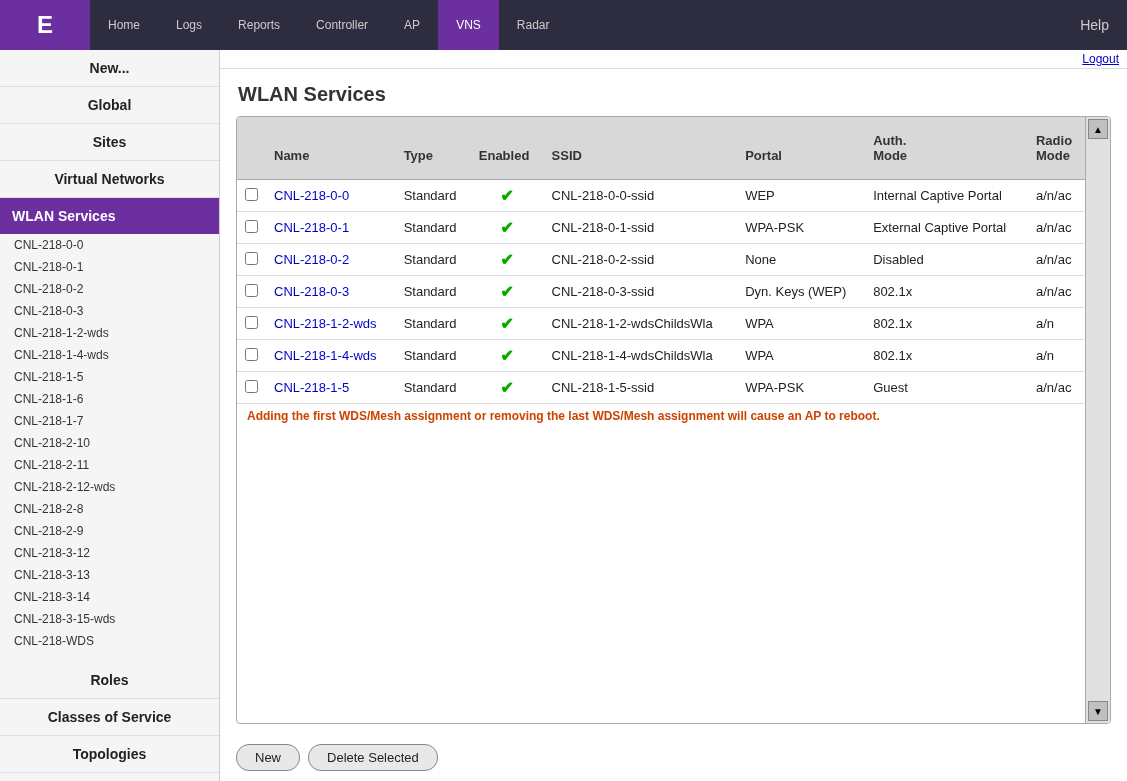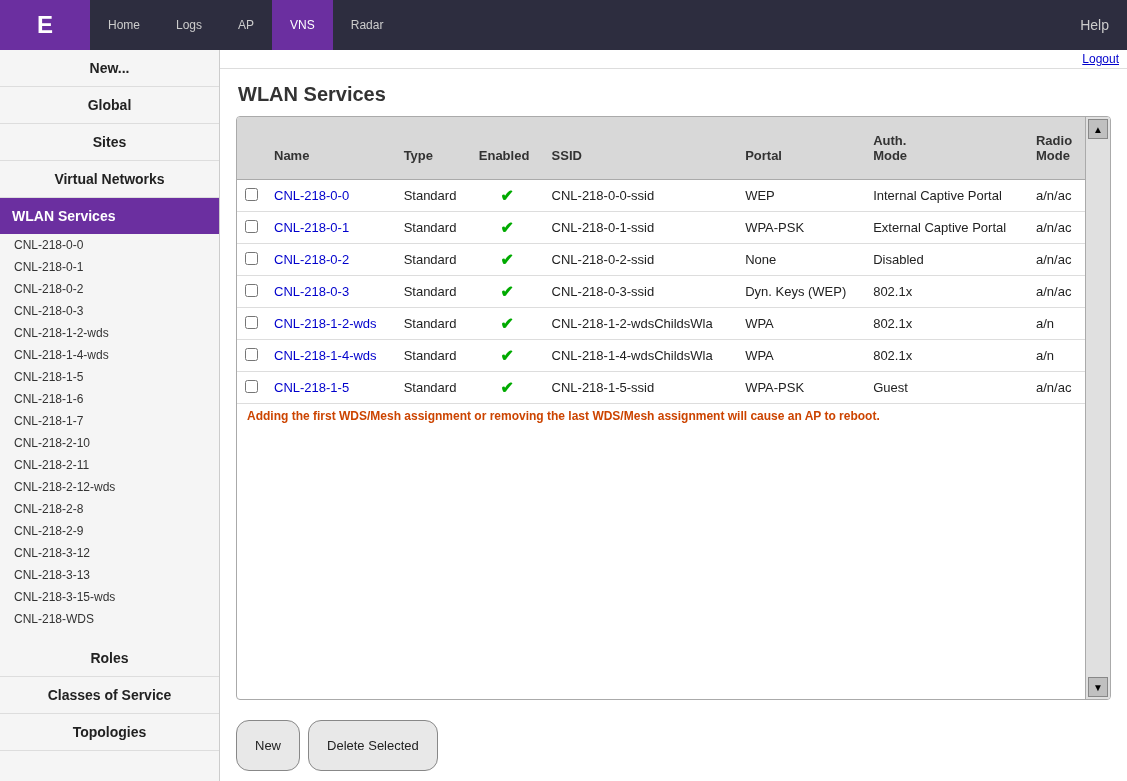--- a/index.html
+++ b/index.html
@@ -170,21 +170,21 @@
       font-weight: bold;
     }
 
     
     .button-row {
       padding: 10px 16px;
       display: flex;
       gap: 8px;
     }
     .btn {
-      padding: 17px 18px;
+      padding: 5px 18px;
       font-size: 13px;
       border: 1px solid #888;
       background: #e8e8e8;
       cursor: pointer;
       border-radius: 13px;
       color: #222;
     }
 
     
     .table-with-scroll {
@@ -215,20 +215,22 @@
 </head>
 <body>
 
 <div class="top-nav">
   <div class="logo">
     <span>E</span>
   </div>
   <div class="nav-items">
     <div class="nav-item">Home</div>
     <div class="nav-item">Logs</div>
+    <div class="nav-item">Reports</div>
+    <div class="nav-item">Controller</div>
     <div class="nav-item">AP</div>
     <div class="nav-item active">VNS</div>
     <div class="nav-item">Radar</div>
     <div class="nav-spacer"></div>
     <div class="nav-help">Help</div>
   </div>
 </div>
 
 <div class="layout">
 
@@ -249,20 +251,21 @@
         <div class="sidebar-subitem">CNL-218-1-5</div>
         <div class="sidebar-subitem">CNL-218-1-6</div>
         <div class="sidebar-subitem">CNL-218-1-7</div>
         <div class="sidebar-subitem">CNL-218-2-10</div>
         <div class="sidebar-subitem">CNL-218-2-11</div>
         <div class="sidebar-subitem">CNL-218-2-12-wds</div>
         <div class="sidebar-subitem">CNL-218-2-8</div>
         <div class="sidebar-subitem">CNL-218-2-9</div>
         <div class="sidebar-subitem">CNL-218-3-12</div>
         <div class="sidebar-subitem">CNL-218-3-13</div>
+        <div class="sidebar-subitem">CNL-218-3-14</div>
         <div class="sidebar-subitem">CNL-218-3-15-wds</div>
         <div class="sidebar-subitem">CNL-218-WDS</div>
       </div>
     <div style="height:10px;"></div>
     <div class="sidebar-section">Roles</div>
     <div class="sidebar-section">Classes of Service</div>
     <div class="sidebar-section">Topologies</div>
   </div>
 
   <div class="main-content">

